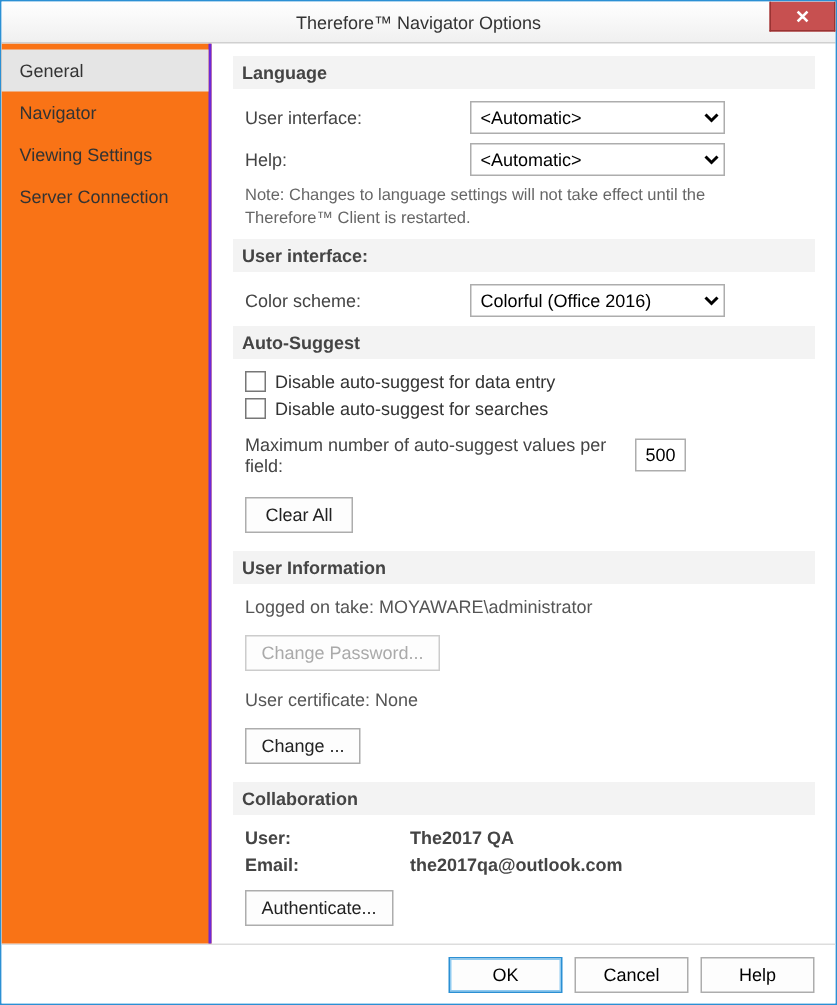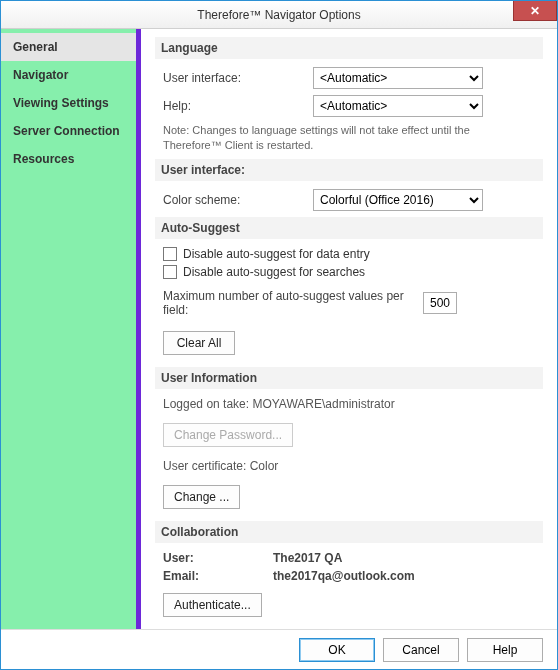--- a/index.html
+++ b/index.html
@@ -47,24 +47,23 @@
     font-family: Arial, sans-serif;
     font-size: 12px;
   }
   .body {
     display: flex;
     height: 600px;
     background: #fff;
   }
   .sidebar {
     width: 140px;
-    border-right: 5px solid #6d28d9;
+    border-right: 2px solid #6d28d9;
     padding-top: 4px;
-    background: #86efac;
-    font-weight: bold;
+    background: #f97316;
   }
   .sidebar-item {
     padding: 7px 12px;
     color: #333;
     cursor: pointer;
     font-size: 12px;
   }
   .sidebar-item.selected {
     background: #e5e5e5;
   }
@@ -202,21 +201,20 @@
   <div class="title">Therefore™ Navigator Options</div>
   <div class="close-btn">✕</div>
 </div>
 
 <div class="body">
   <div class="sidebar">
     <div class="sidebar-item selected">General</div>
     <div class="sidebar-item">Navigator</div>
     <div class="sidebar-item">Viewing Settings</div>
     <div class="sidebar-item">Server Connection</div>
-    <div class="sidebar-item">Resources</div>
   </div>
 
   <div class="content">
 
     <div class="section-header first">Language</div>
     <div class="row">
       <div class="lbl">User interface:</div>
       <div class="field">
         <select>
           <option>&lt;Automatic&gt;</option>
@@ -254,21 +252,21 @@
     </div>
     <div class="numrow">
       <div class="lbl">Maximum number of auto-suggest values per field:</div>
       <input class="num" type="text" value="500" style="">
     </div>
     <button class="btn">Clear All</button>
 
     <div class="section-header">User Information</div>
     <div class="info-line">Logged on take: MOYAWARE\administrator</div>
     <button class="btn disabled">Change Password...</button>
-    <div class="info-line">User certificate: Color</div>
+    <div class="info-line">User certificate: None</div>
     <button class="btn">Change ...</button>
 
     <div class="section-header">Collaboration</div>
     <div class="collab-row">
       <div class="clbl">User:</div>
       <div>The2017 QA</div>
     </div>
     <div class="collab-row">
       <div class="clbl">Email:</div>
       <div>the2017qa@outlook.com</div>

